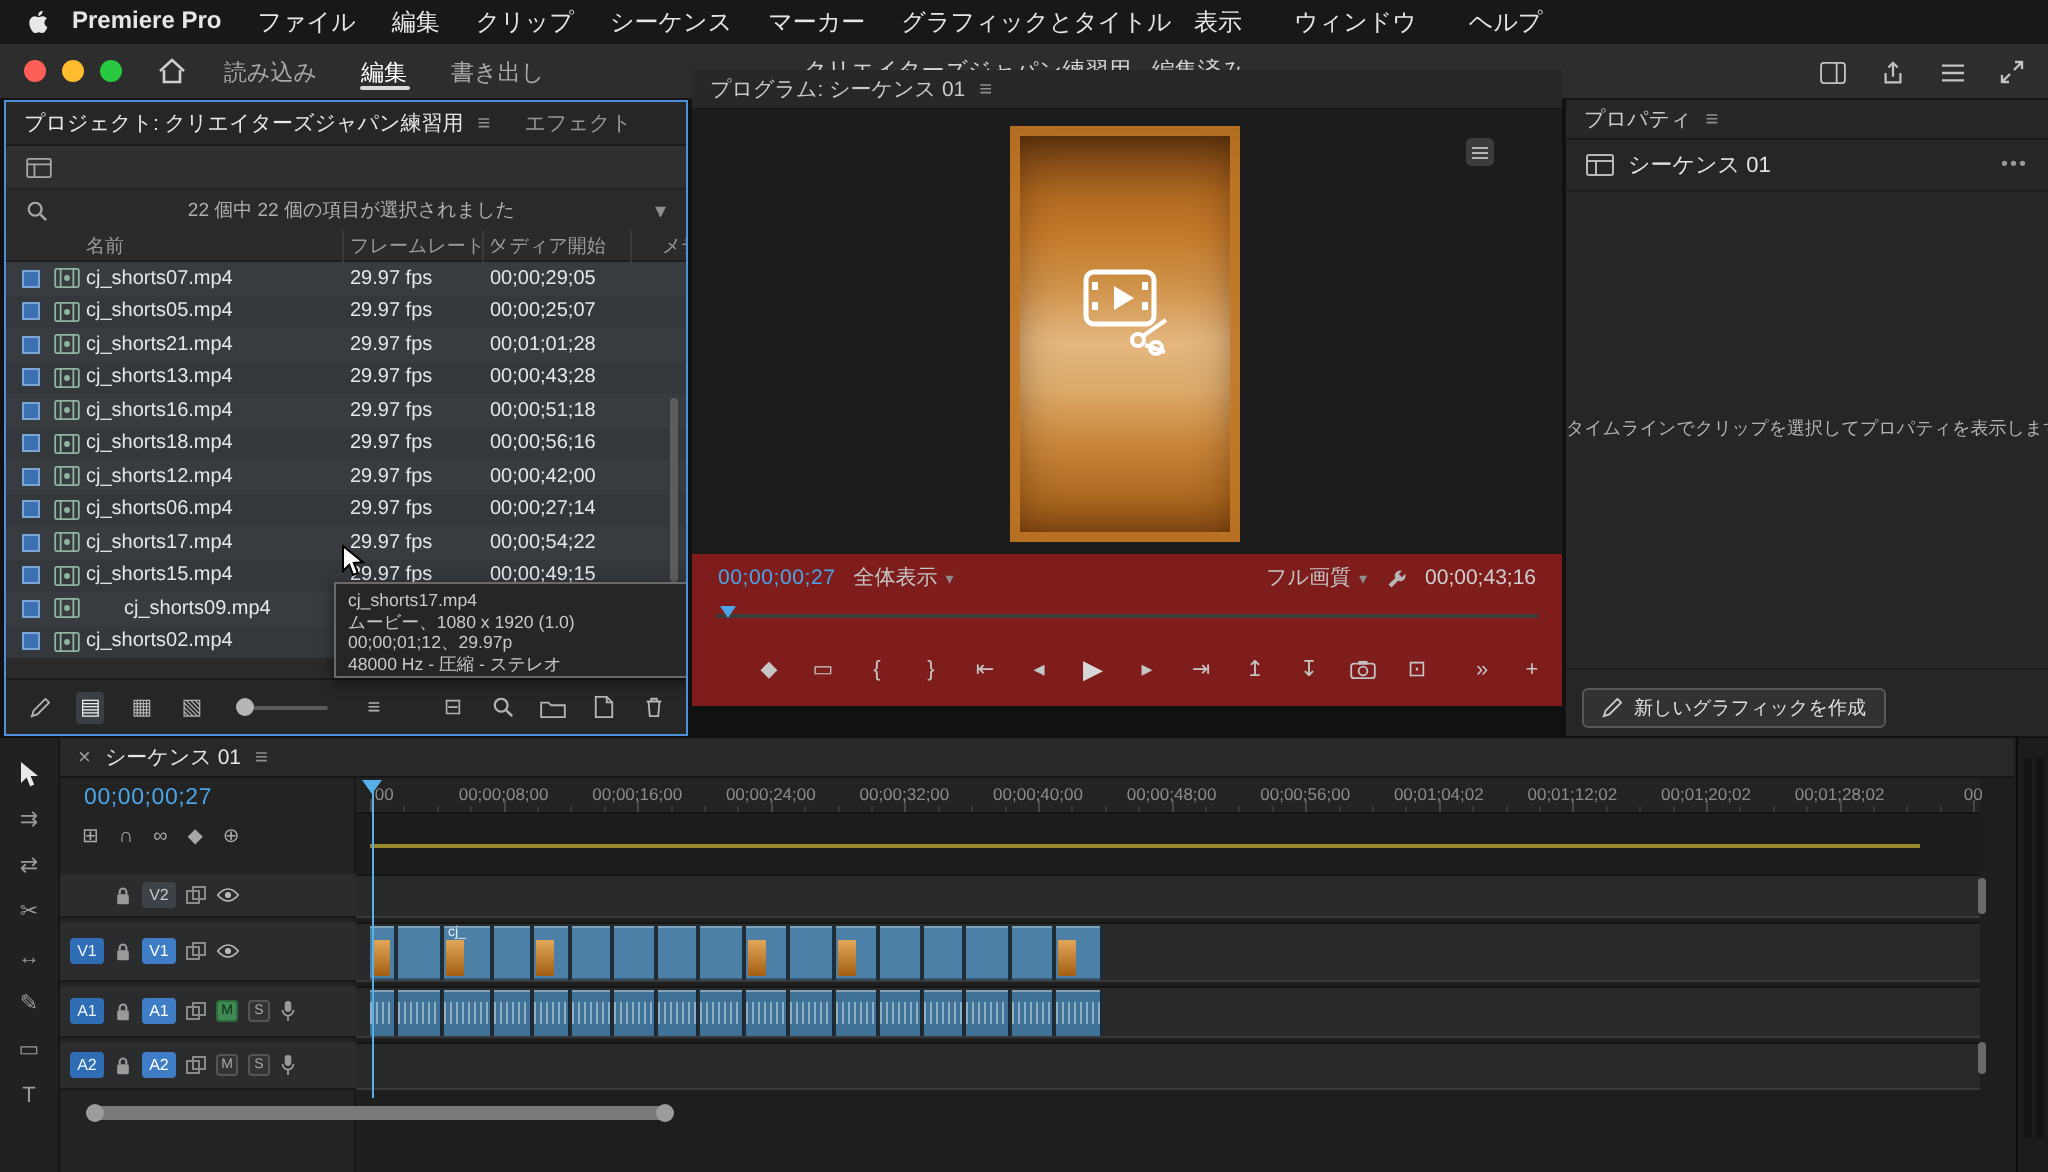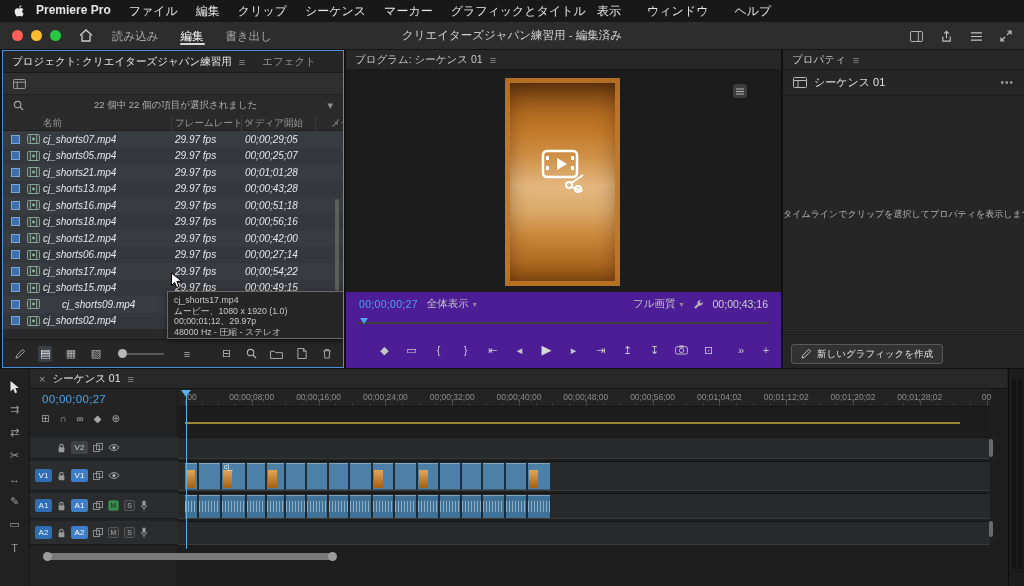--- a/index.html
+++ b/index.html
@@ -36,36 +36,36 @@
   .ptabs{height:22px;display:flex;align-items:center;gap:7px;padding:0 9px;font-size:10.5px;background:#262626;border-bottom:1px solid #1a1a1a;}
   .ptabs .t1{color:#e8e8e8;white-space:nowrap;}
   .ptabs .t2{color:#969696;margin-left:10px;}
   .filerow{position:absolute;left:0;top:22px;width:340px;height:22px;display:flex;align-items:center;gap:7px;padding:0 10px;font-size:10.5px;color:#cccccc;background:#2f2f2f;border-bottom:1px solid #222;}
   .searchrow{position:absolute;left:0;top:44px;width:340px;height:20px;display:flex;align-items:center;padding:0 10px;gap:8px;background:#2a2a2a;}
   .selstat{flex:1;text-align:center;font-size:9.5px;color:#b0b0b0;white-space:nowrap;}
   .cols{position:absolute;left:0;top:64px;width:340px;height:16px;background:#2b2b2b;border-bottom:1px solid #1f1f1f;font-size:9.5px;color:#9a9a9a;}
   .cols span{position:absolute;top:2px;white-space:nowrap;}
   .cols .csep{position:absolute;top:0;width:1px;height:16px;background:#3a3a3a;}
   #bin-rows{position:absolute;left:0;top:80px;width:340px;height:198px;overflow:hidden;}
-  .prow{position:relative;height:16.5px;background:#383c41;font-style:italic;}
+  .prow{position:relative;height:16.5px;background:#383c41;}
   .prow.alt{background:#34383d;}
   .prow .chip{position:absolute;left:8px;top:3.5px;width:9px;height:9px;background:#3c70b0;border:1px solid #7ba6d8;}
   .prow .cicon{position:absolute;left:24px;top:3px;}
   .prow .ctext{position:absolute;top:2.5px;font-size:10px;color:#e4e7ea;white-space:nowrap;}
   .vscroll{position:absolute;right:4px;top:148px;width:4px;height:92px;background:#5d5d5d;border-radius:2px;}
   #ptoolbar{position:absolute;left:0;bottom:0;width:340px;height:28px;background:#262626;border-top:1px solid #1b1b1b;display:flex;align-items:center;padding:0 10px;gap:12px;}
   .pt-ic{color:#b0b0b0;font-size:11px;display:flex;align-items:center;justify-content:center;min-width:13px;height:16px;}
   .pt-ic.active{color:#e8e8e8;background:#3a3f45;border-radius:2px;padding:0 2px;}
   .zoomslider{position:relative;width:46px;height:2px;background:#5a5a5a;border-radius:1px;margin:0 4px;}
   .zoomslider .knob{position:absolute;left:0;top:-3.5px;width:9px;height:9px;border-radius:50%;background:#b5b5b5;}
   #tooltip{position:absolute;left:164px;top:240px;width:178px;height:48px;background:#262626;border:1px solid #6a6a6a;box-shadow:0 2px 6px rgba(0,0,0,.5);padding:3px 6px;z-index:60;}
   #tooltip div{font-size:8.8px;line-height:10.5px;color:#c9c9c9;white-space:nowrap;}
 
   
-  #program-panel{left:346px;top:50px;width:435px;height:318px;background:#4c1d95;}
+  #program-panel{left:346px;top:35px;width:435px;height:318px;background:#7f1d1d;}
   .pm-view{position:absolute;left:0;top:20px;width:435px;height:222px;background:#1c1c1c;}
   .video{position:absolute;left:159px;top:8px;width:115px;height:208px;
     background:linear-gradient(180deg,#56300e 0%,#8a5018 9%,#b06a20 17%,#c47a2a 26%,#cf9148 38%,#e4b77f 52%,#dcab6b 63%,#ca873b 76%,#ad6920 89%,#854a12 100%);
     box-shadow:inset 0 0 0 5px rgba(196,122,40,.85), inset 0 0 22px rgba(55,22,0,.65);}
   .vid-icon{position:absolute;left:50%;top:44%;transform:translate(-50%,-50%);}
   .pm-corner{position:absolute;left:387px;top:14px;width:14px;height:14px;background:#3c3c3c;border-radius:3px;display:flex;align-items:center;justify-content:center;}
   .pm-ctrl{position:absolute;left:0;right:0;top:244px;height:20px;display:flex;align-items:center;padding:0 13px;gap:9px;font-size:10.5px;color:#c4c4c4;}
   .pm-ctrl .tc{color:#4aa5e8;letter-spacing:.3px;}
   .pm-ctrl .dd{display:flex;align-items:center;gap:4px;white-space:nowrap;}
   .pm-ctrl .dd .car{color:#8f8f8f;font-size:8px;}

